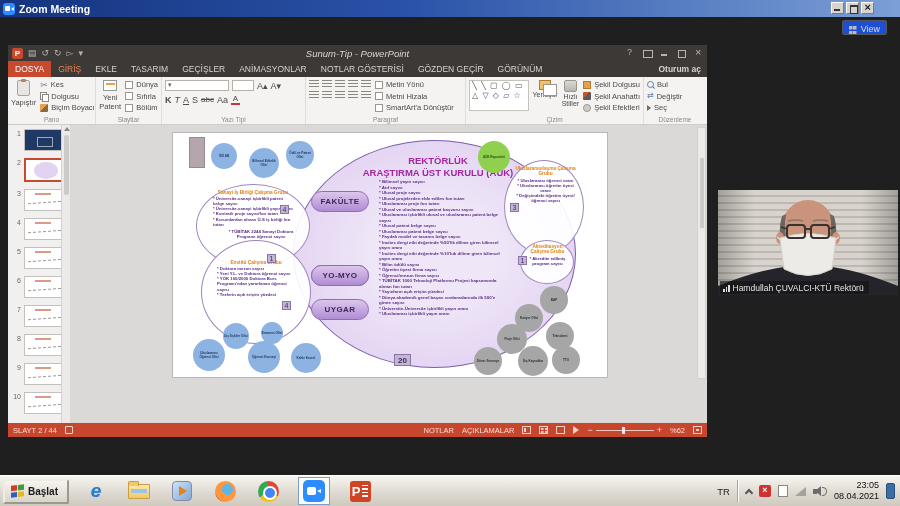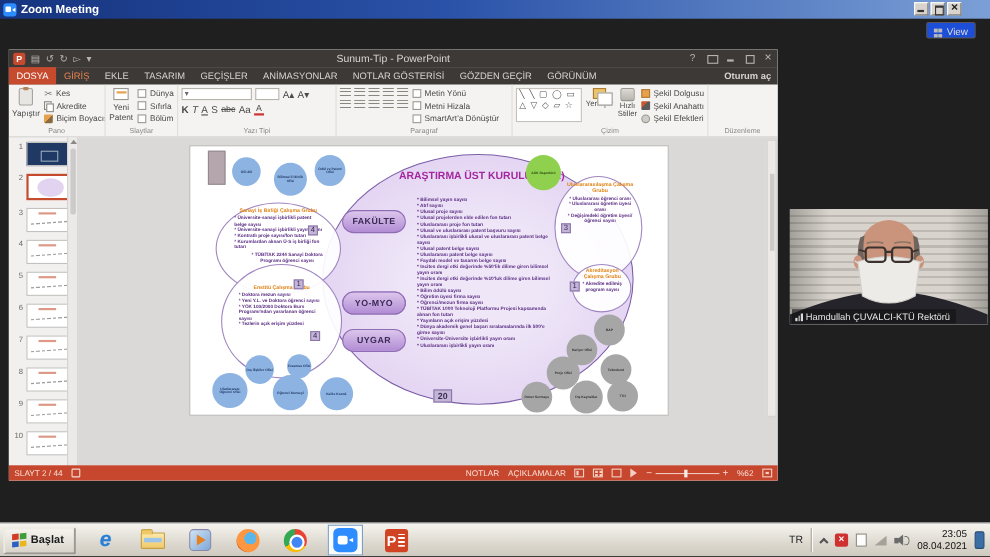--- a/index.html
+++ b/index.html
@@ -29,21 +29,21 @@
      linear-gradient(#bbb,#bbb) 0 4.5px/3.5px 3.5px no-repeat,
      linear-gradient(#bbb,#bbb) 4.5px 4.5px/3.5px 3.5px no-repeat;}
 
   
   .ppt{position:absolute;left:8px;top:45px;width:699px;height:392px;background:#f2f1ef;overflow:hidden;}
   .ppt-tb{position:absolute;left:0;top:0;width:100%;height:16px;background:#3c3937;display:flex;align-items:center;color:#cfccc9;}
   .qat{display:flex;align-items:center;gap:5px;padding-left:4px;font-size:9px;color:#b7b4b0;}
   .ppticon{width:11px;height:11px;background:#c64a2e;border-radius:2px;color:#fff;font-size:8px;font-weight:bold;
     display:flex;align-items:center;justify-content:center;}
   .qg{line-height:16px;}
-  .ppt-title{position:absolute;left:0;right:0;text-align:center;font-size:9.5px;color:#d8d5d2;pointer-events:none;}
+  .ppt-title{position:absolute;left:0;right:0;text-align:center;font-size:9.5px;color:#d8d5d2;pointer-events:none;font-style:italic;}
   .ppt-ctrl{position:absolute;right:4px;top:0;display:flex;gap:7px;align-items:center;height:16px;color:#b7b4b0;font-size:9px;}
   .pcb{position:relative;width:10px;height:10px;}
   .pcb.q::after{content:"?";position:absolute;left:2px;top:-1px;}
   .pcb.rb::after{content:"";position:absolute;left:1px;top:2px;width:8px;height:6px;border:1px solid #b7b4b0;}
   .pcb.mn::after{content:"";position:absolute;left:2px;top:6px;width:6px;height:1.5px;background:#b7b4b0;}
   .pcb.mx::after{content:"";position:absolute;left:2px;top:2px;width:6px;height:6px;border:1px solid #b7b4b0;}
   .pcb.cl::after{content:"×";position:absolute;left:2px;top:-2px;font-size:11px;}
 
   .tabrow{position:absolute;left:0;top:16px;width:100%;height:16px;background:#3c3937;display:flex;align-items:stretch;}
   .tab{padding:0 7px;line-height:16px;font-size:8.5px;color:#d6d3d0;white-space:nowrap;}
@@ -313,21 +313,21 @@
             <span class="clip"></span>
             <span>Yapıştır</span>
           </div>
           <div class="rcol">
             <div class="ritem">
                 <span class="mi cut">✂</span>
                 <span>Kes</span>
               </div>
             <div class="ritem">
                 <span class="mi copy"></span>
-                <span>Akredite</span>
+                <span>Dolgusu</span>
               </div>
             <div class="ritem">
                 <span class="mi brush"></span>
                 <span>Biçim Boyacısı</span>
               </div>
           </div>
         </div>
         <div class="grp-label">Pano</div>
       </div>
 
@@ -435,20 +435,36 @@
             <div class="ritem">
                 <span class="mi fx"></span>
                 <span>Şekil Efektleri</span>
               </div>
           </div>
         </div>
         <div class="grp-label">Çizim</div>
       </div>
 
       <div class="grp" style="width:62px;border-right:none">
+        <div class="gbody">
+          <div class="rcol">
+            <div class="ritem">
+                <span class="mi find"></span>
+                <span>Bul</span>
+              </div>
+            <div class="ritem">
+                <span class="mi rep">⇄</span>
+                <span>Değiştir</span>
+              </div>
+            <div class="ritem">
+                <span class="mi sel"></span>
+                <span>Seç</span>
+              </div>
+          </div>
+        </div>
         <div class="grp-label">Düzenleme</div>
       </div>
     </div>
 
     <div class="doc">
 
       <div class="thumbs">
 
           <div class="trow">
             <span class="tnum">1</span>
@@ -500,20 +516,21 @@
             <span class="tbox"></span>
           </div>
         </div>
       <div class="tscroll" style="left:53px;width:9px;position:absolute;top:0;height:100%;"></div>
 
       <div class="slide">
         <div class="mauve"></div>
 
         <div class="bigell"></div>
         <div class="rk-title">
+          <div>REKTÖRLÜK</div>
           <div>ARAŞTIRMA ÜST KURULU (AÜK)</div>
         </div>
         <div class="rk-bullets">
 
         <div>Bilimsel yayın sayısı</div>
             <div>Atıf sayısı</div>
             <div>Ulusal proje sayısı</div>
             <div>Ulusal projelerden elde edilen fon tutarı</div>
             <div>Uluslararası proje fon tutarı</div>
             <div>Ulusal ve uluslararası patent başvuru sayısı</div>

